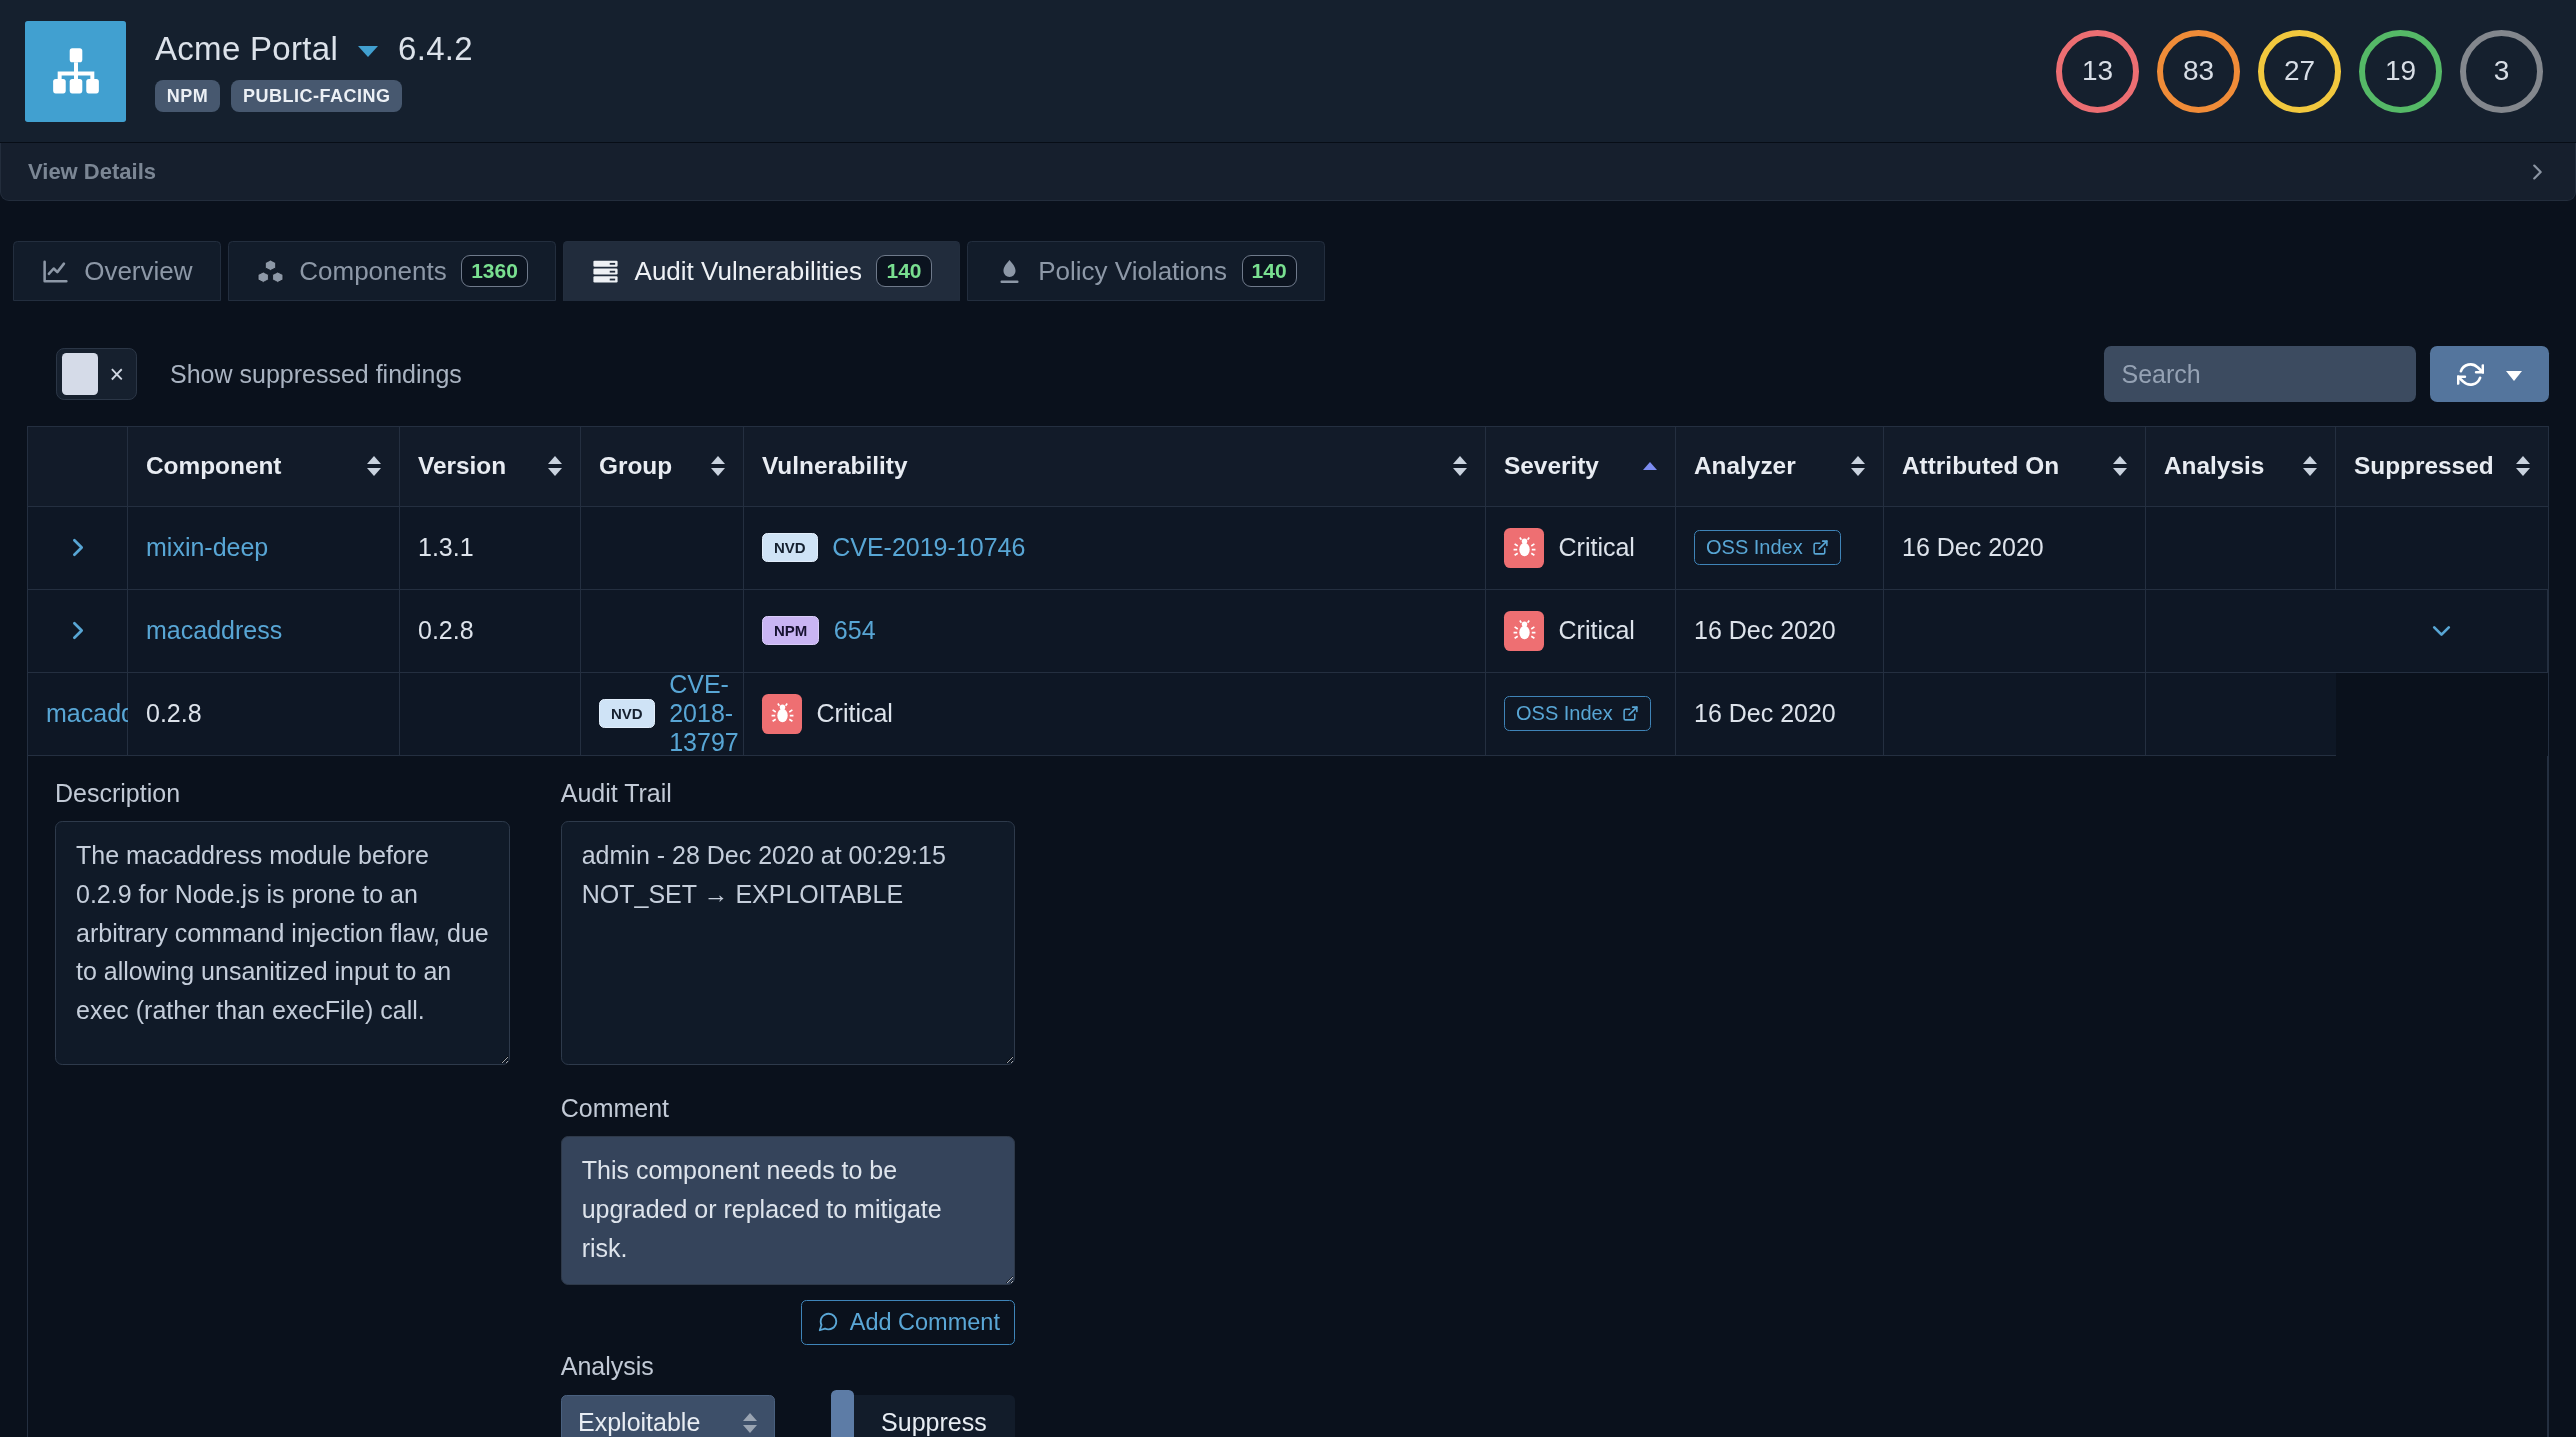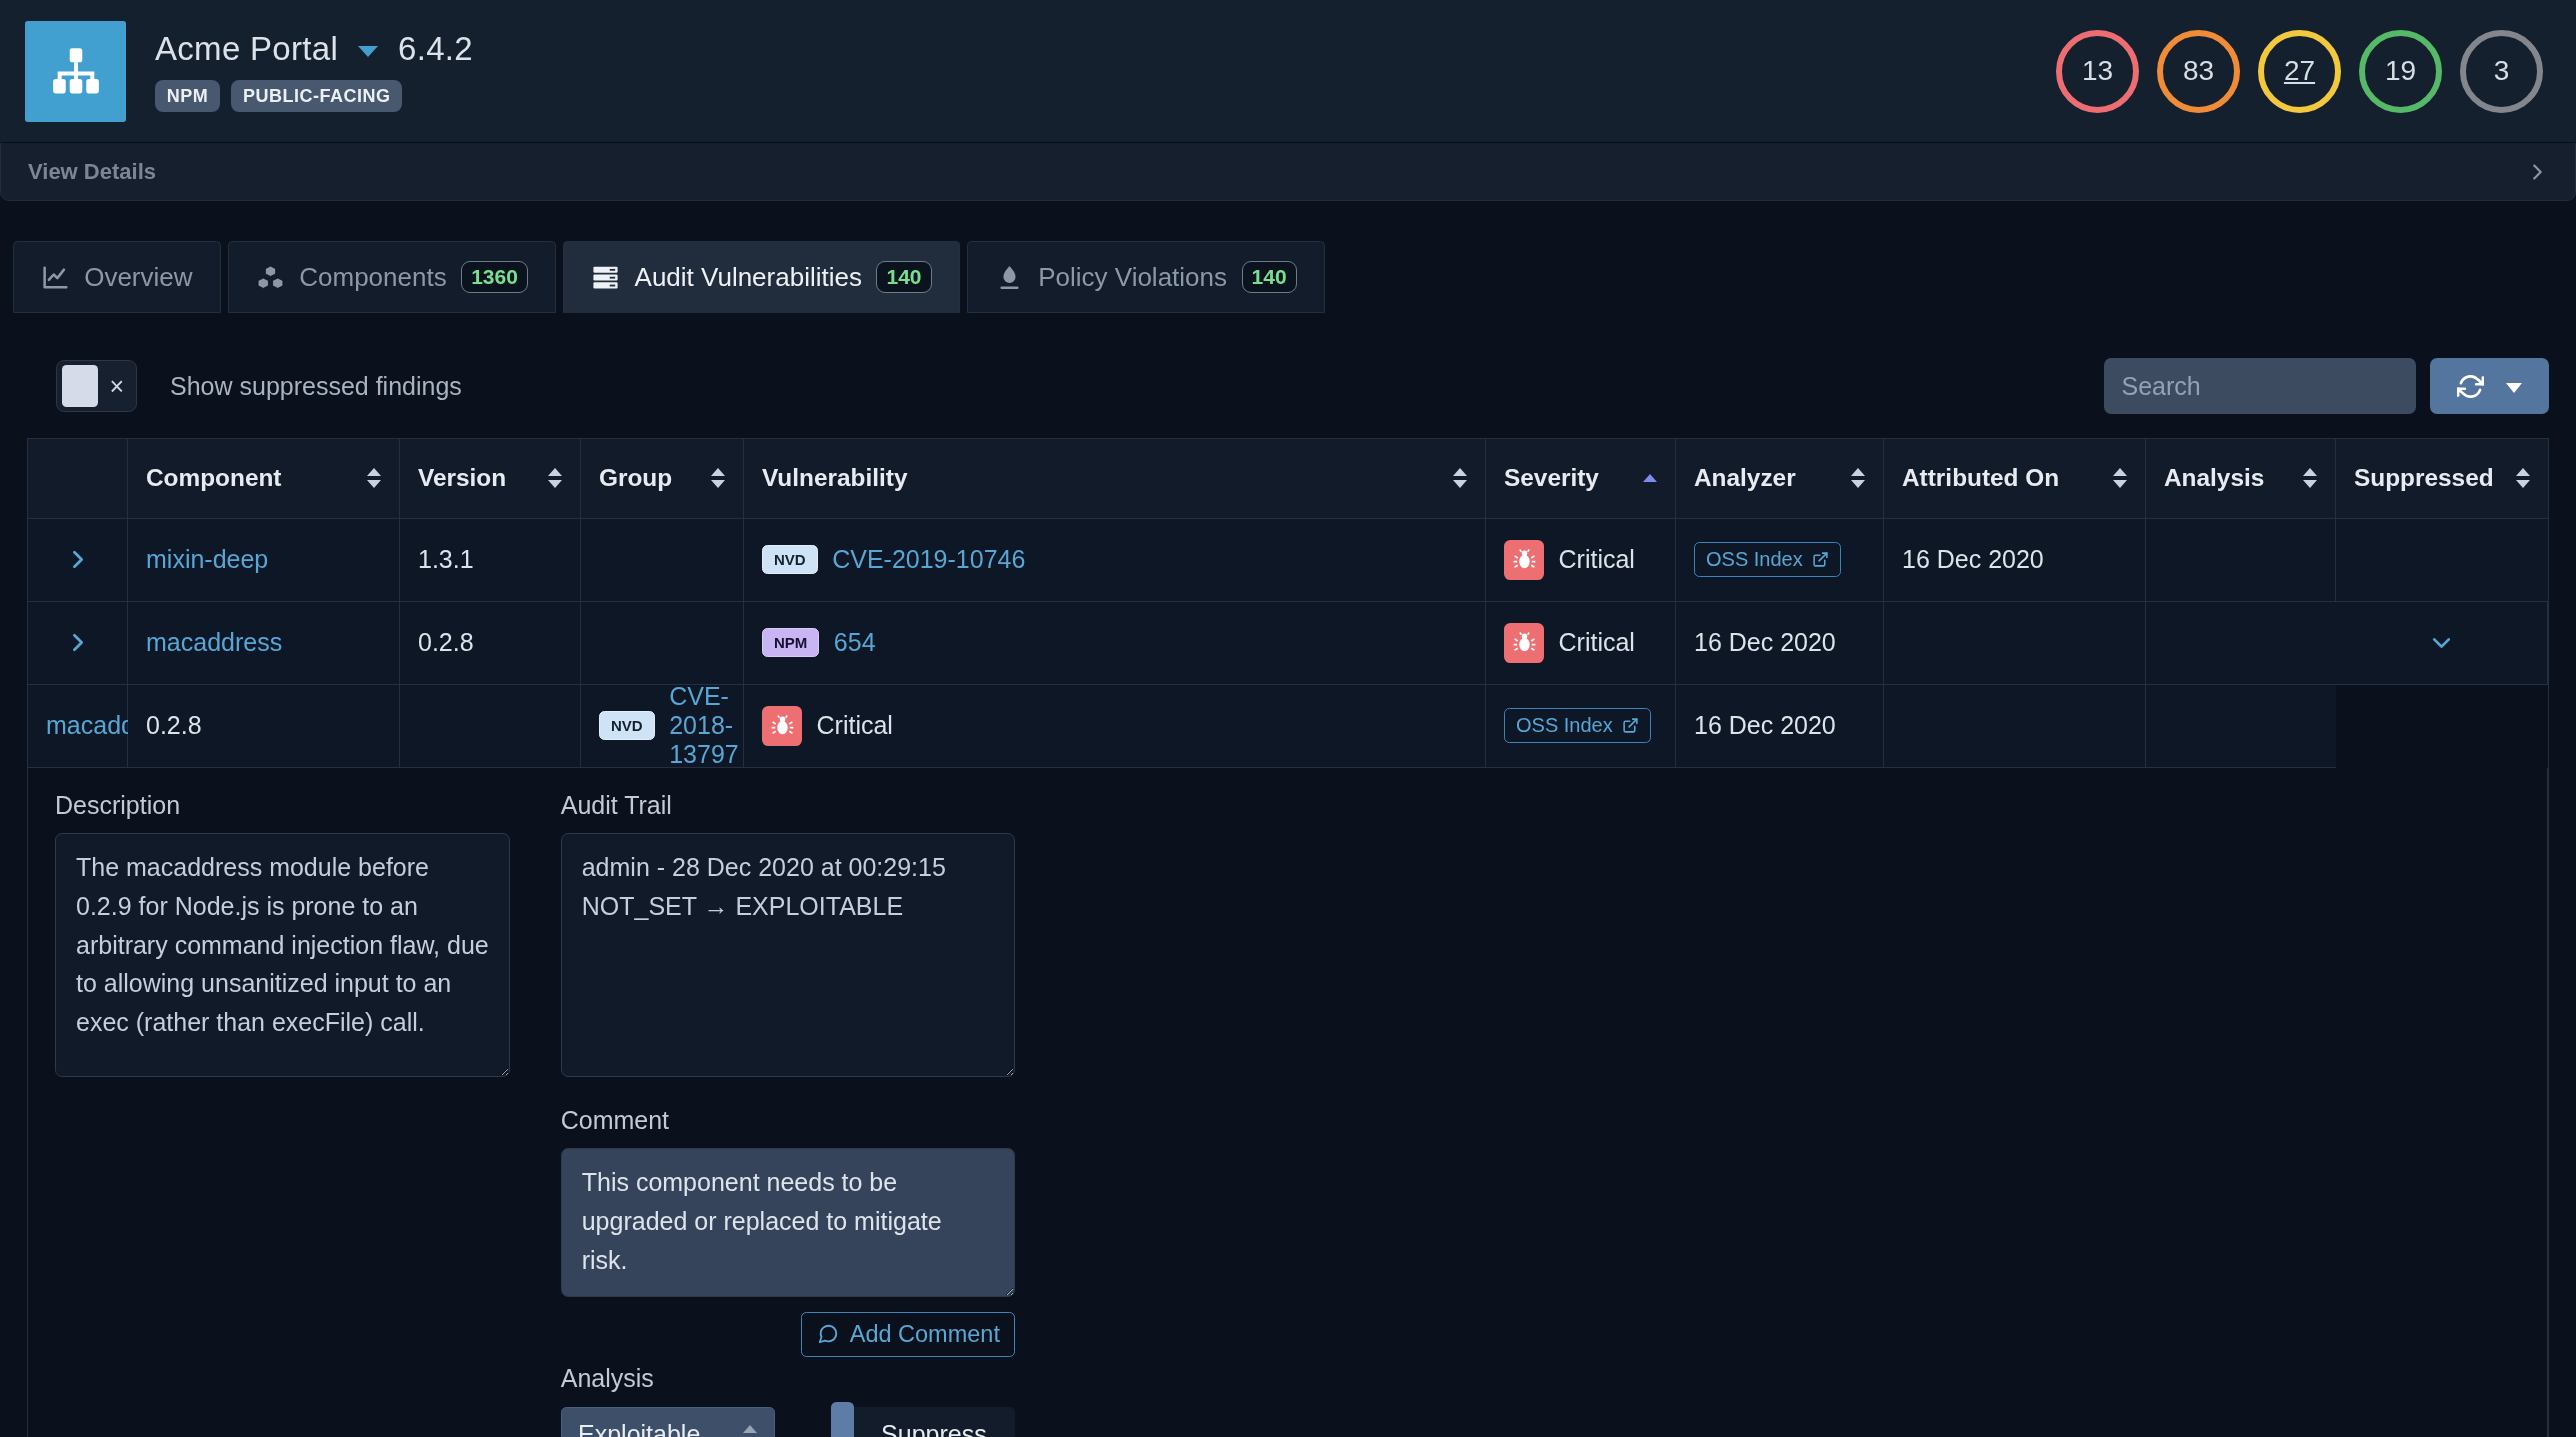--- a/index.html
+++ b/index.html
@@ -18,21 +18,21 @@
   .circles { margin-left:auto; display:flex; gap:18px; }
   .circle { width:83px; height:83px; border:6.3px solid #888; border-radius:50%; display:flex; align-items:center; justify-content:center; font-size:28px; color:#d8dee6; }
 
   
   .viewbar { height:58px; background:#161f2d; border:0.9px solid #232d3c; border-top:none; border-radius:0 0 9px 9px; display:flex; align-items:center; padding:0 27px; cursor:pointer; }
   .viewbar .vlabel { font-size:22px; font-weight:bold; color:#7b8694; }
   .viewbar svg { margin-left:auto; width:22px; height:22px; color:#8b95a3; }
 
   
   .tabs { display:flex; gap:7.2px; margin:40px 0 0 12.7px; }
-  .tab { height:72px; display:flex; align-items:center; gap:14.5px; padding:0 27px; background:#121c2a; border:0.9px solid #232e3e; border-radius:4.5px 4.5px 0 0; color:#8d98a7; font-size:26px; cursor:pointer; }
+  .tab { height:60px; display:flex; align-items:center; gap:14.5px; padding:0 27px; background:#121c2a; border:0.9px solid #232e3e; border-radius:4.5px 4.5px 0 0; color:#8d98a7; font-size:26px; cursor:pointer; }
   .tab.active { background:#212c3c; color:#eef1f5; border-bottom-color:#212c3c; }
   .tab svg { width:29px; height:29px; flex:0 0 auto; }
   .tab .count { font-size:21px; font-weight:bold; color:#79df90; border:1.8px solid #6f7a8b; border-radius:9px; padding:2.7px 9px; background:#0b131f; }
 
   
   .controls-row { display:flex; align-items:center; margin:45px 27px 23.5px 27px; height:56px; }
   .toggle { margin-left:29px; width:81px; height:52px; background:#16202e; border:1.8px solid #2b3646; border-radius:8.1px; display:flex; align-items:center; cursor:pointer; }
   .toggle .knob { width:36px; height:42px; background:#d5dbe8; border-radius:4.5px; margin-left:4.5px; }
   .toggle .x { flex:1; text-align:center; color:#d0d7e2; font-size:25px; }
   .toggle-label { margin-left:33px; font-size:25px; color:#a9b3c1; }
@@ -105,21 +105,21 @@
       <span class="chip">PUBLIC-FACING</span>
     </div>
   </div>
   <div class="circles">
     <div class="circle" style="border-color: rgb(236, 110, 114);">
         <span>13</span>
       </div>
     <div class="circle" style="border-color: rgb(240, 140, 56);">
         <span>83</span>
       </div>
-    <div class="circle" style="border-color: rgb(242, 200, 62); text-decoration: underline;">
+    <div class="circle" style="border-color: rgb(242, 200, 62);">
         <span>27</span>
       </div>
     <div class="circle" style="border-color: rgb(85, 185, 103);">
         <span>19</span>
       </div>
     <div class="circle" style="border-color: rgb(131, 135, 141);">
         <span>3</span>
       </div>
   </div>
 </header>

